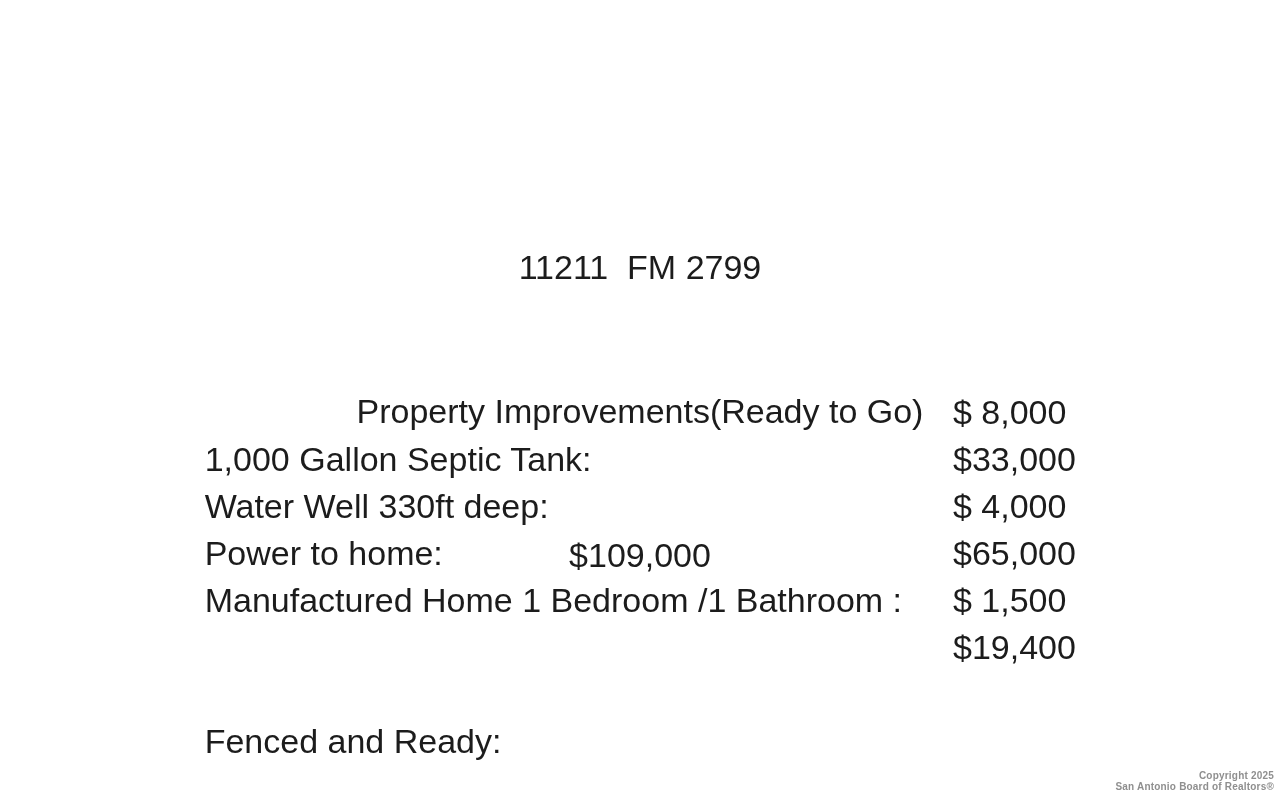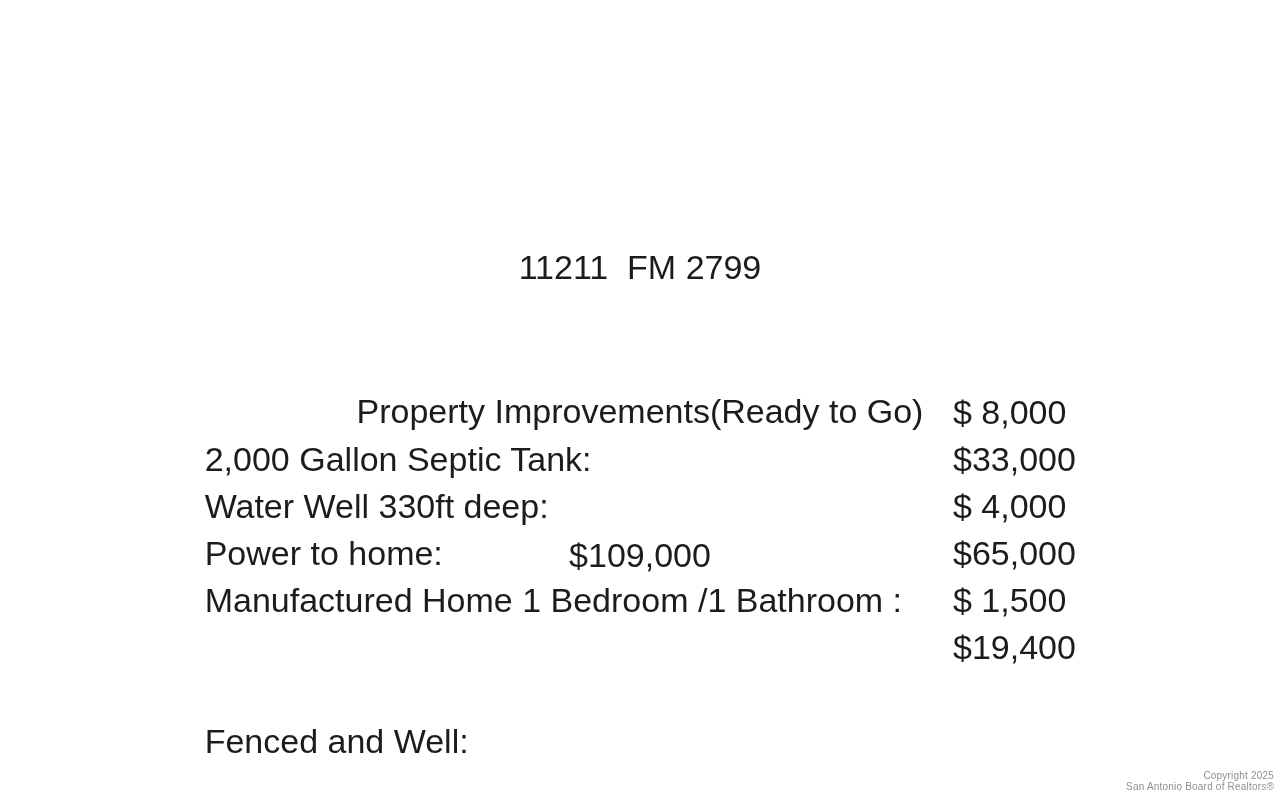--- a/index.html
+++ b/index.html
@@ -45,40 +45,40 @@
     top: 0;
     white-space: pre;
     margin-left: 48px;
   }
   .copyright {
     position: absolute;
     right: 6px;
     bottom: 3px;
     text-align: right;
     font-size: 10px;
-    font-weight: normal;
+    font-weight: bold;
     line-height: 11px;
     color: #8f8f8f;
     letter-spacing: 0.2px;
   }
 </style>
 </head>
 <body>
 
 <div class="page">
 
   <div class="title-block">
     <div>11211  FM 2799</div>
     <div>Property Improvements(Ready to Go)</div>
     <div>$109,000</div>
   </div>
 
   <div class="items">
     <div class="row">
-      <span class="label">2,000 Gallon Septic Tank:</span>
+      <span class="label">1,000 Gallon Septic Tank:</span>
       <span class="price">$ 8,000</span>
     </div>
     <div class="row">
       <span class="label">Water Well 330ft deep:</span>
       <span class="price">$33,000</span>
     </div>
     <div class="row">
       <span class="label">Power to home:</span>
       <span class="price">$ 4,000</span>
     </div>
@@ -86,21 +86,21 @@
       <span class="label">Manufactured Home 1 Bedroom /1 Bathroom :</span>
       <span class="price">$65,000</span>
     </div>
     <div class="row">
       <span class="price">$ 1,500</span>
     </div>
     <div class="row">
       <span class="price">$19,400</span>
     </div>
     <div class="row">
-      <span class="label">Fenced and Well:</span>
+      <span class="label">Fenced and Ready:</span>
       <span class="price"></span>
     </div>
   </div>
 
   <div class="copyright">
     <div>Copyright 2025</div>
     <div>San Antonio Board of Realtors®</div>
   </div>
 
 </div>

